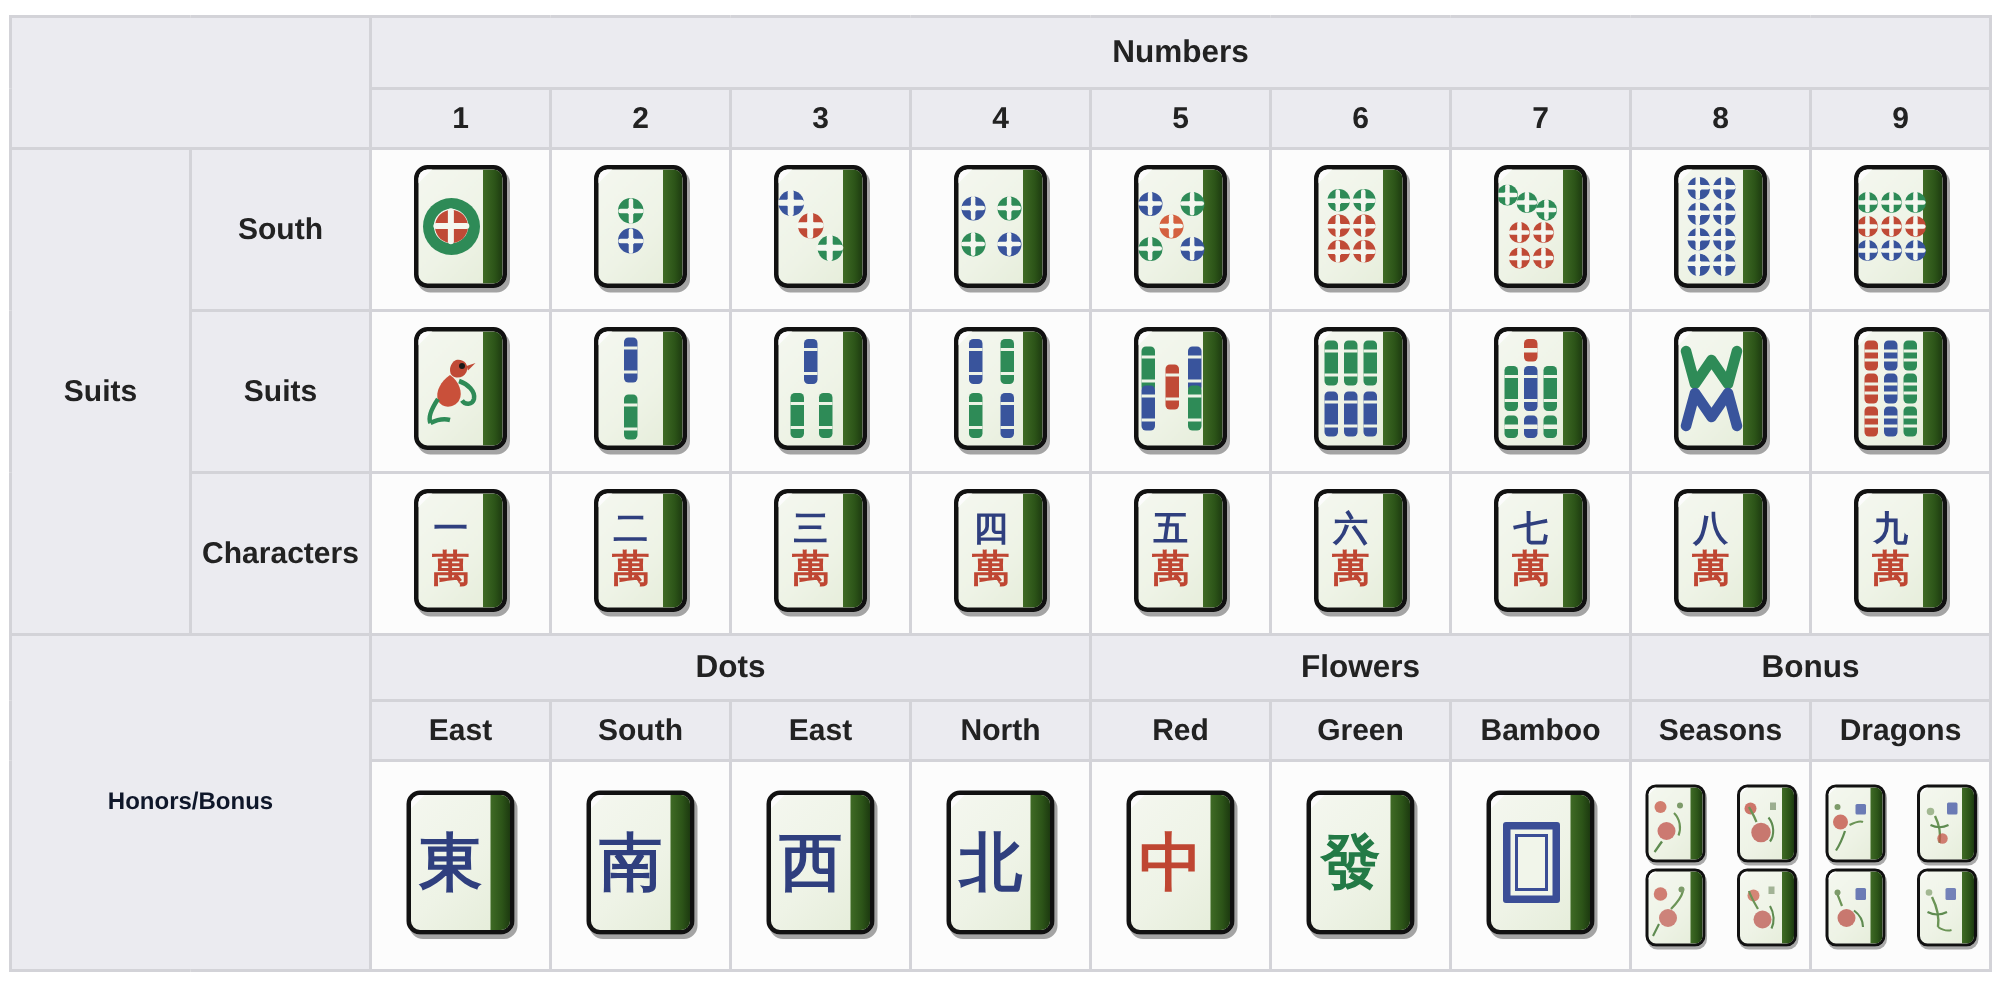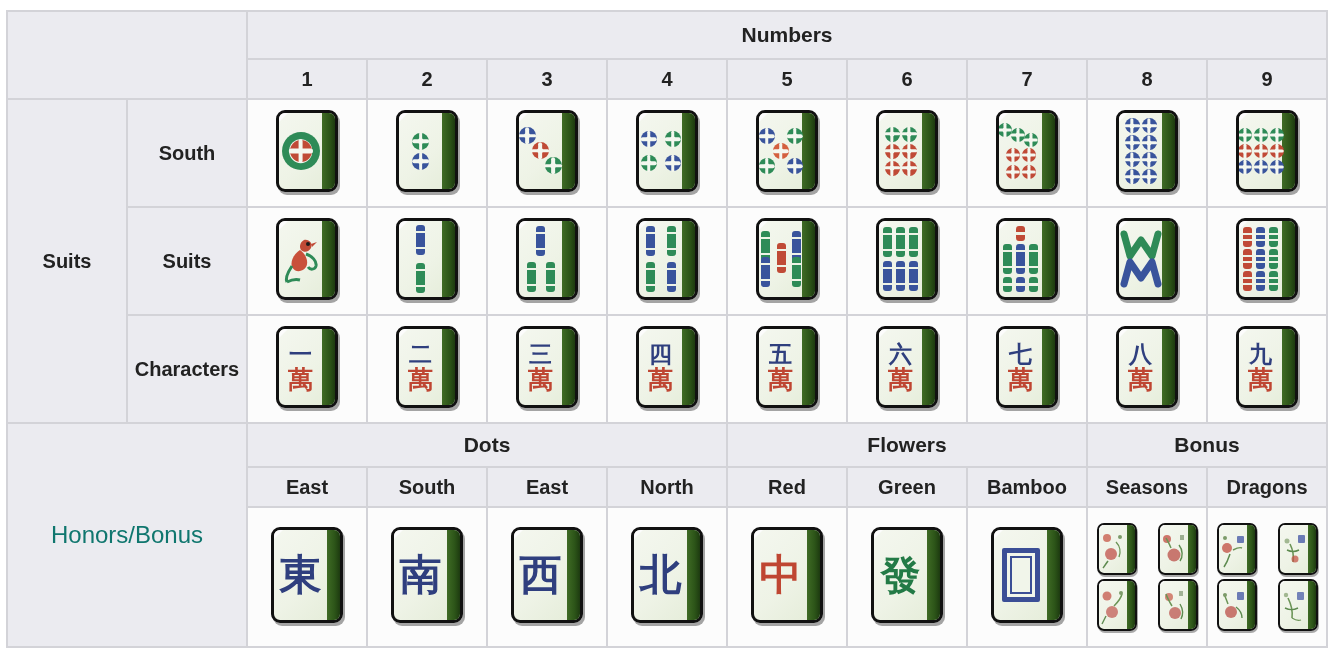--- a/index.html
+++ b/index.html
@@ -652,21 +652,21 @@
     </td>
     <td class="tilecell">
       <div class="tile"><div class="face">
         <span class="han num">九</span>
         <span class="han wan">萬</span>
       </div></div>
     </td>
   </tr>
 
   <tr>
-    <td class="blank" rowspan="3" colspan="2" style="font-weight:normal;font-size:24px;color:#0f766e">Honors/Bonus</td>
+    <td class="blank" rowspan="3" colspan="2" style="font-weight:bold;font-size:16px;color:#0f172a">Honors/Bonus</td>
     <td class="hdr" colspan="4" style="height:42px">Dots</td>
     <td class="hdr" colspan="3">Flowers</td>
     <td class="hdr" colspan="2">Bonus</td>
   </tr>
 
   <tr>
     <td class="hdr-sm" style="height:38px">East</td>
     <td class="hdr-sm">South</td>
     <td class="hdr-sm">East</td>
     <td class="hdr-sm">North</td>

